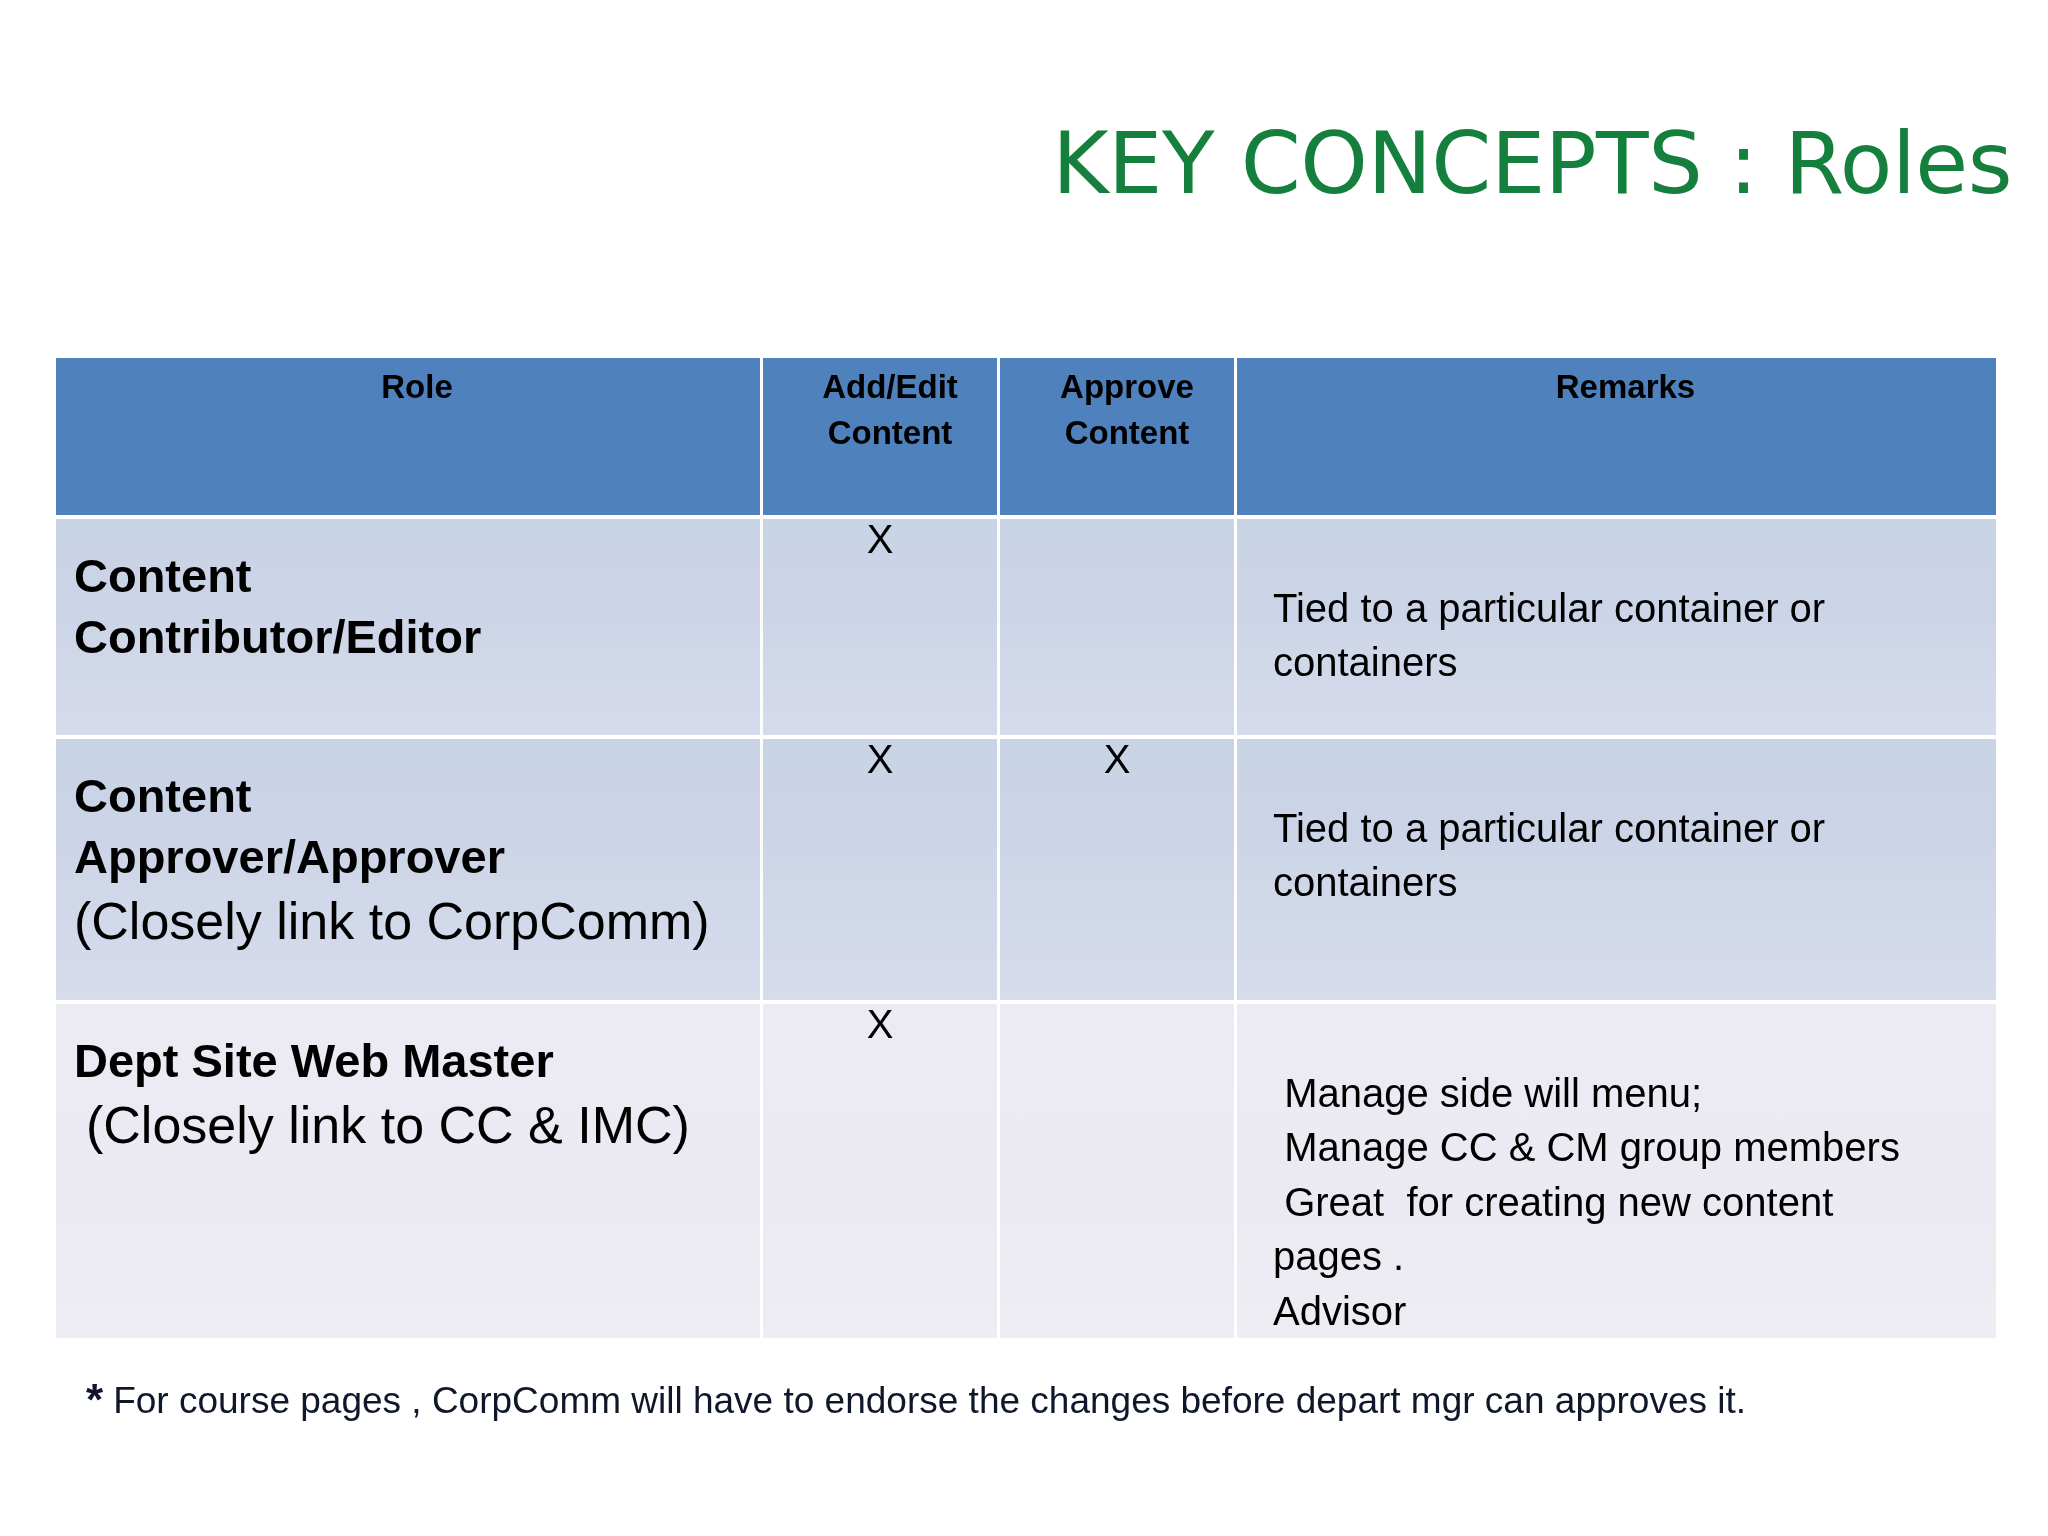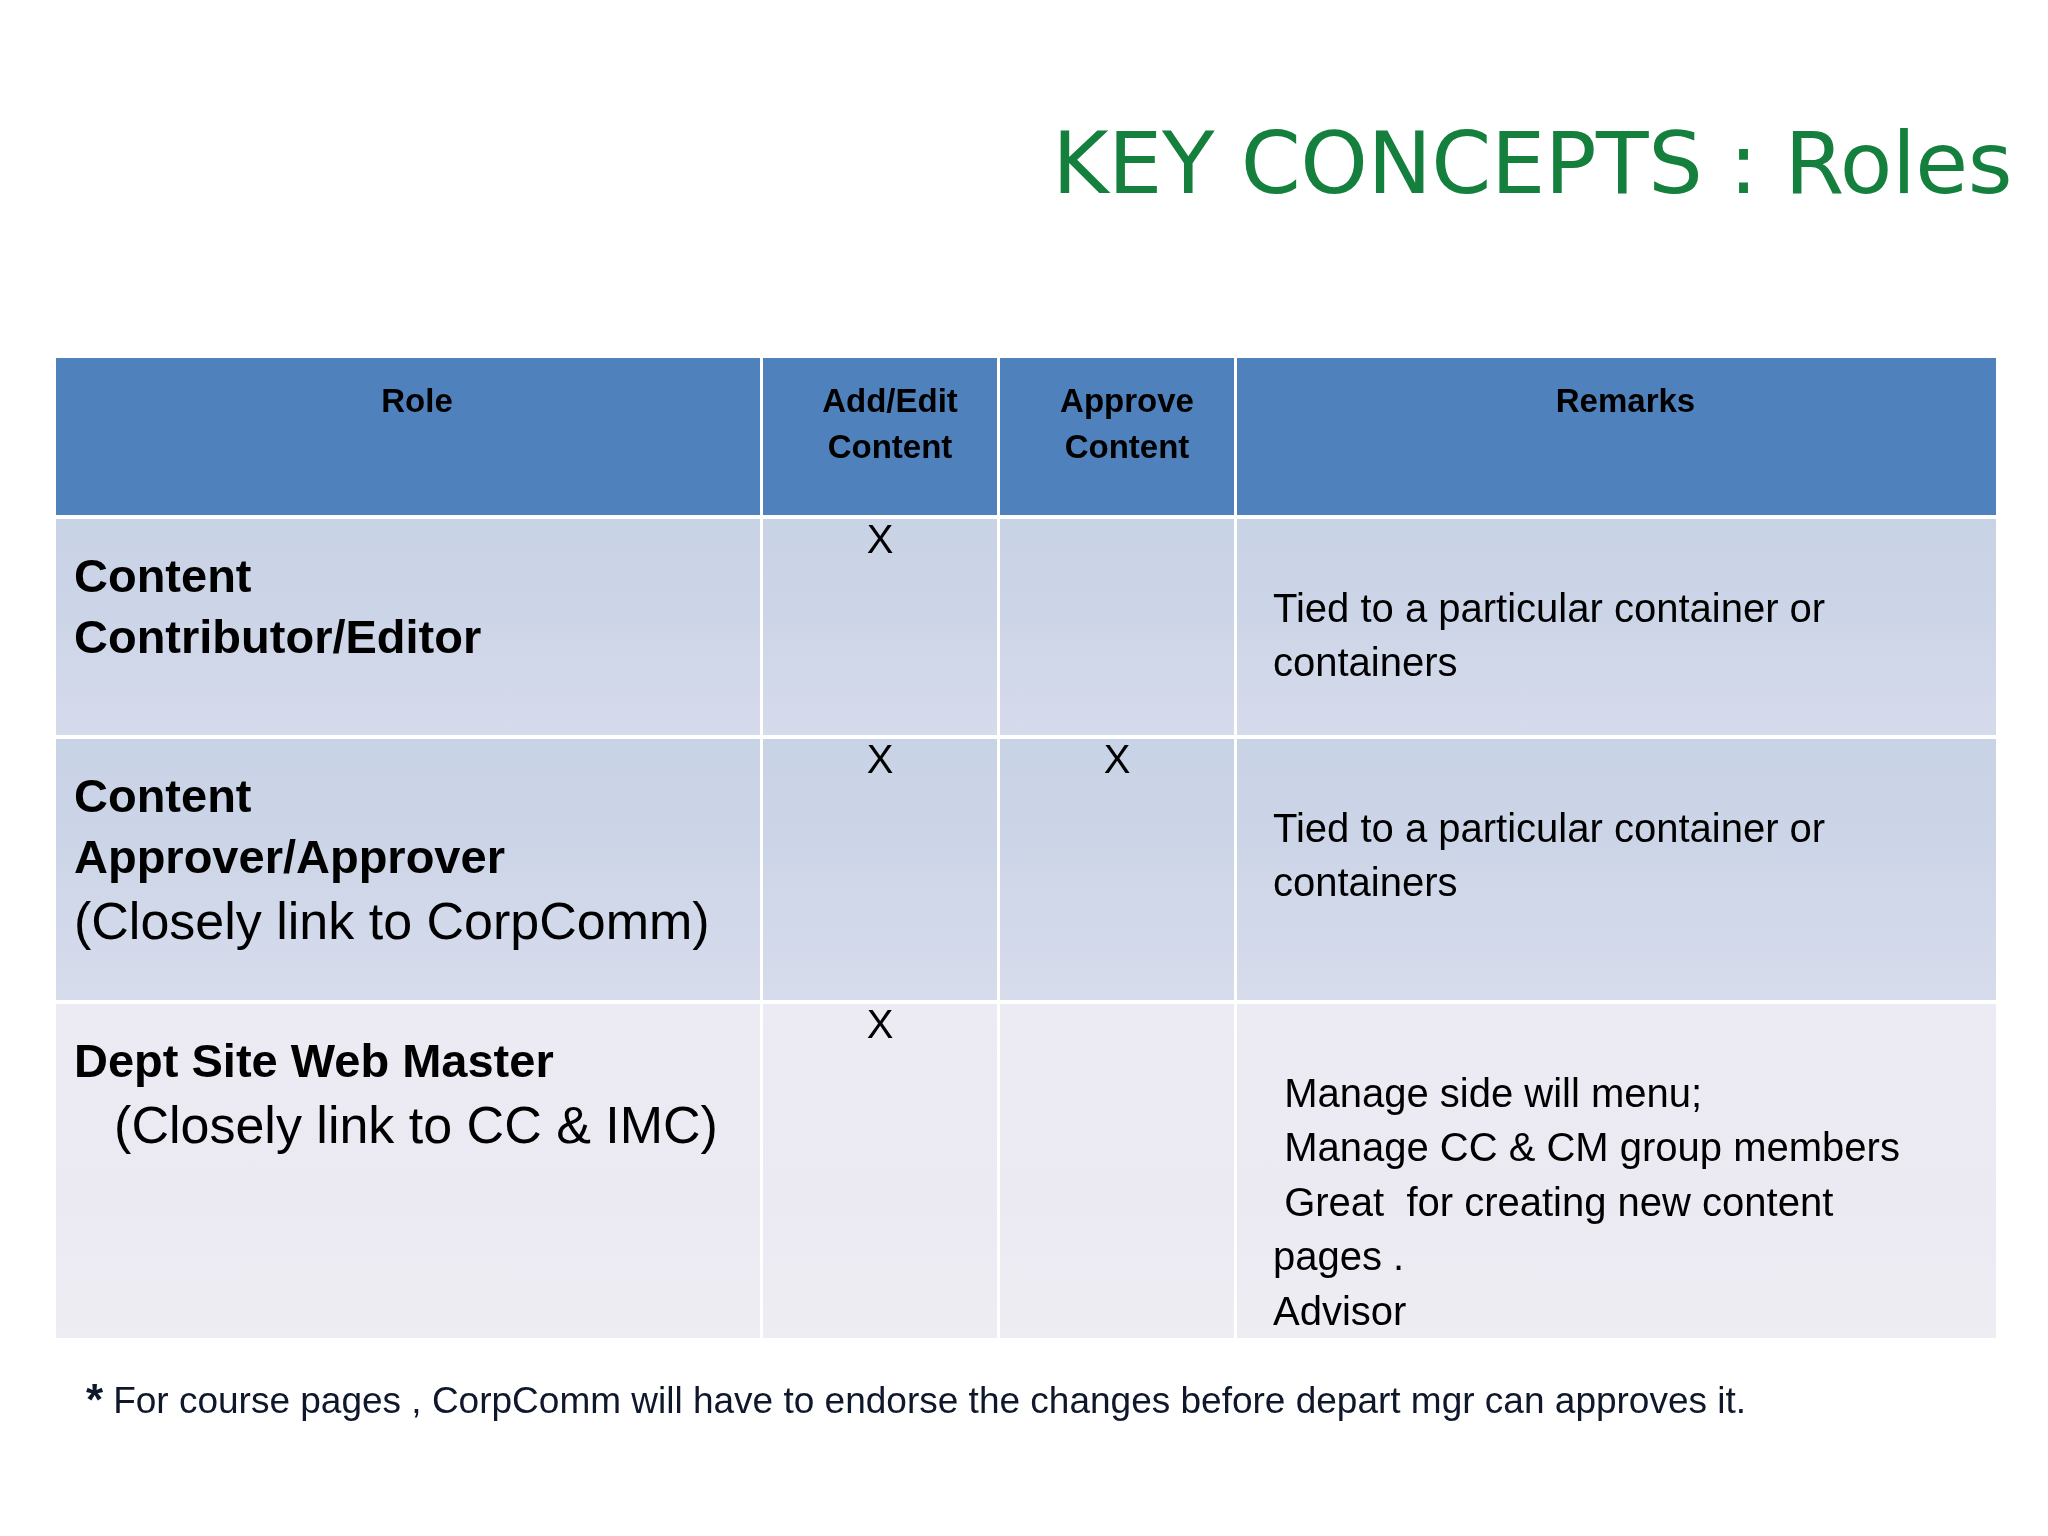--- a/index.html
+++ b/index.html
@@ -58,21 +58,21 @@
   .roles-table th:last-child,
   .roles-table td:last-child { border-right: none; }
   .roles-table tr:last-child td { border-bottom: none; }
 
   
   thead th {
     background: #4f81bd;
     height: 157px;
   }
   .th-inner {
-    padding: 20px 0 0 18px;
+    padding: 6px 0 0 18px;
     font-size: 33px;
     font-weight: bold;
     line-height: 1.38;
     color: #000000;
     text-align: center;
   }
   .th-inner.centerish { padding-left: 20px; }
 
   
   tbody tr.row-a td { background: linear-gradient(to bottom, #c9d3e6 0%, #ccd5e7 45%, #d6dbec 100%); }
@@ -92,21 +92,21 @@
     line-height: 1.30;
     color: #000000;
   }
   .role-sub {
     font-size: 52px;
     font-weight: normal;
     line-height: 1.26;
     color: #000000;
     margin-top: 2px;
   }
-  .role-sub.indent { padding-left: 12px; text-align: center; }
+  .role-sub.indent { padding-left: 12px; }
 
   .mark-cell {
     text-align: center;
     padding-top: 26px;
     font-size: 40px;
     font-weight: normal;
     line-height: 1;
     color: #000000;
   }
 

